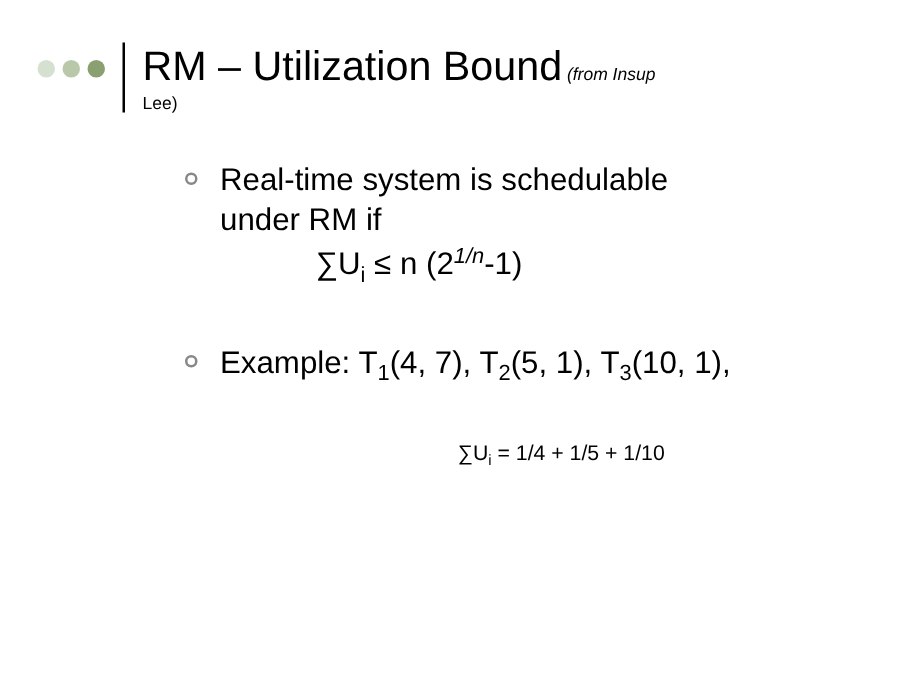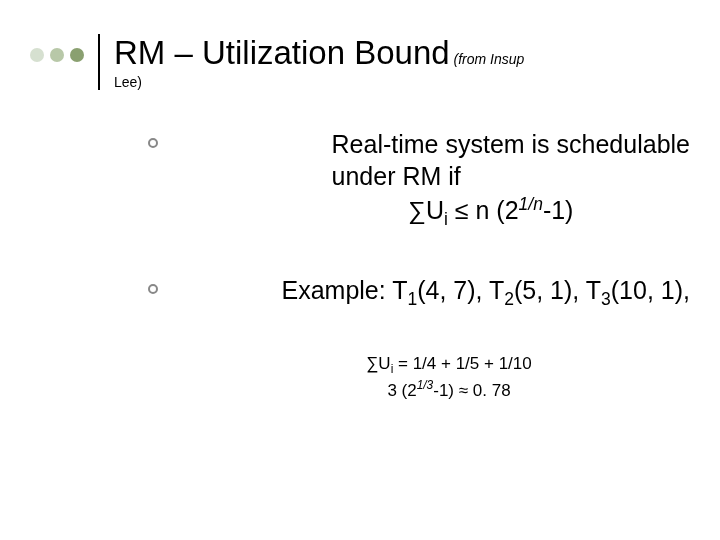--- a/index.html
+++ b/index.html
@@ -63,23 +63,22 @@
     font-weight: 400;
     display: block;
     margin-top: 2px;
   }
   .content {
     margin-left: 118px;
     margin-top: 38px;
   }
   .bullet-item {
     display: flex;
-    gap: 4px;
+    gap: 18px;
     margin-bottom: 42px;
-    justify-content: space-between;
   }
   .bullet-marker {
     width: 10px;
     height: 10px;
     border: 2px solid #888888;
     border-radius: 50%;
     flex-shrink: 0;
     margin-top: 10px;
     background: transparent;
   }
@@ -138,20 +137,17 @@
       <div class="bullet-marker"></div>
       <div class="bullet-text">
         <span>Example: T</span><span class="sub">1</span><span>(4, 7), T</span><span class="sub">2</span><span>(5, 1), T</span><span class="sub">3</span><span>(10, 1),</span>
       </div>
     </div>
 
     <div class="result-block">
       <div>
         <span>∑U</span><span class="sub">i</span><span> = 1/4 + 1/5 + 1/10</span>
       </div>
-      <div>
-        <span>3 (2</span><span class="sup">1/3</span><span>-1) ≈ 0. 78</span>
-      </div>
     </div>
 
   </div>
 
 </div>
 
 </body></html>

